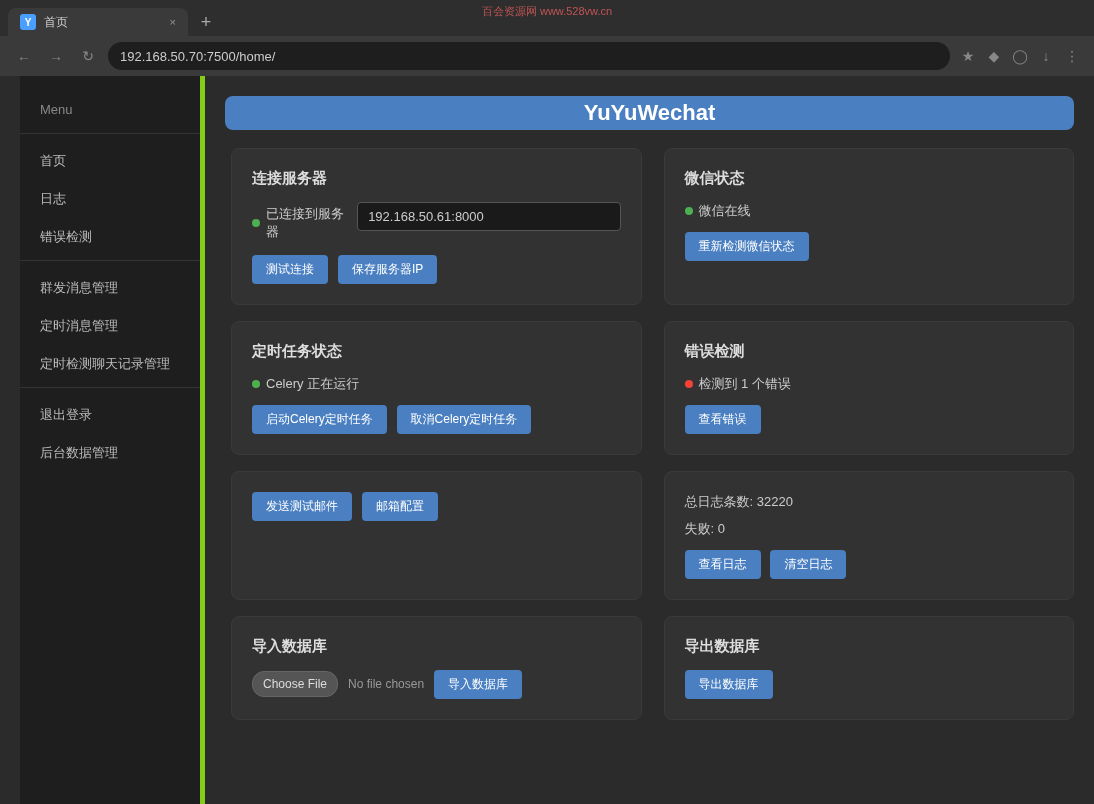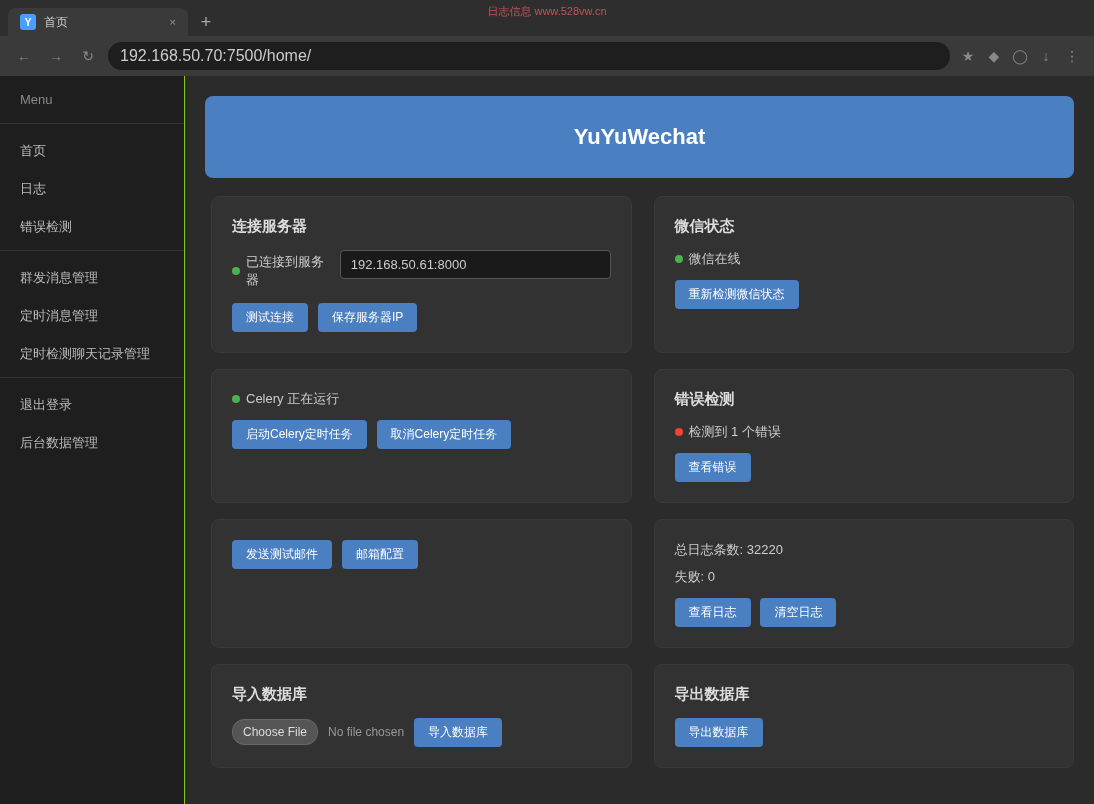--- a/index.html
+++ b/index.html
@@ -87,21 +87,21 @@
       cursor: pointer;
     }
     .address-bar {
       flex: 1;
       height: 28px;
       background: #1e1e1e;
       border-radius: 14px;
       display: flex;
       align-items: center;
       padding: 0 12px;
-      font-size: 16px;
+      font-size: 13px;
       color: #ccc;
       gap: 6px;
     }
     .toolbar-actions {
       display: flex;
       gap: 6px;
       align-items: center;
     }
     .toolbar-icon {
       width: 20px;
@@ -128,23 +128,24 @@
     
     .app-layout {
       display: flex;
       height: calc(804px - 76px);
     }
 
     
     .sidebar {
       width: 185px;
       background: #1e1e1e;
-      padding: 16px 0;
+      padding: 26px 0;
       flex-shrink: 0;
-      border-right: 1px solid #84cc16;
+      border-right: 5px solid #84cc16;
+      margin-left: 20px;
     }
     .sidebar-menu-label {
       color: #888;
       font-size: 13px;
       padding: 0 20px 12px;
       font-weight: 500;
     }
     .sidebar-divider {
       height: 1px;
       background: #333;
@@ -163,21 +164,21 @@
       flex: 1;
       padding: 20px;
       overflow-y: auto;
       background: #2b2b2b;
     }
 
     
     .header-banner {
       background: #4a7fc1;
       border-radius: 8px;
-      padding: 28px;
+      padding: 4px;
       text-align: center;
       font-size: 22px;
       font-weight: 600;
       color: white;
       margin-bottom: 18px;
     }
 
     
     .card-grid {
       display: grid;
@@ -295,21 +296,21 @@
       </div>
       <div class="toolbar-actions">
         <div class="toolbar-icon">★</div>
         <div class="toolbar-icon">◆</div>
         <div class="toolbar-icon">◯</div>
         <div class="toolbar-icon">↓</div>
         <div class="toolbar-icon">⋮</div>
       </div>
     </div>
   </div>
-  <div class="watermark">日志信息  www.528vw.cn</div>
+  <div class="watermark">百会资源网  www.528vw.cn</div>
 </div>
 
 <div class="app-layout">
 
   <aside class="sidebar">
     <div class="sidebar-menu-label">Menu</div>
     <div class="sidebar-divider"></div>
     <div class="sidebar-item">首页</div>
     <div class="sidebar-item">日志</div>
     <div class="sidebar-item">错误检测</div>
@@ -346,20 +347,21 @@
       <div class="card">
         <div class="card-title">微信状态</div>
         <div class="status-row">
           <span class="dot dot-green"></span>
           <span>微信在线</span>
         </div>
         <button class="btn">重新检测微信状态</button>
       </div>
 
       <div class="card">
+        <div class="card-title">定时任务状态</div>
         <div class="status-row">
           <span class="dot dot-green"></span>
           <span>Celery 正在运行</span>
         </div>
         <div>
           <button class="btn">启动Celery定时任务</button>
           <button class="btn">取消Celery定时任务</button>
         </div>
       </div>
 

